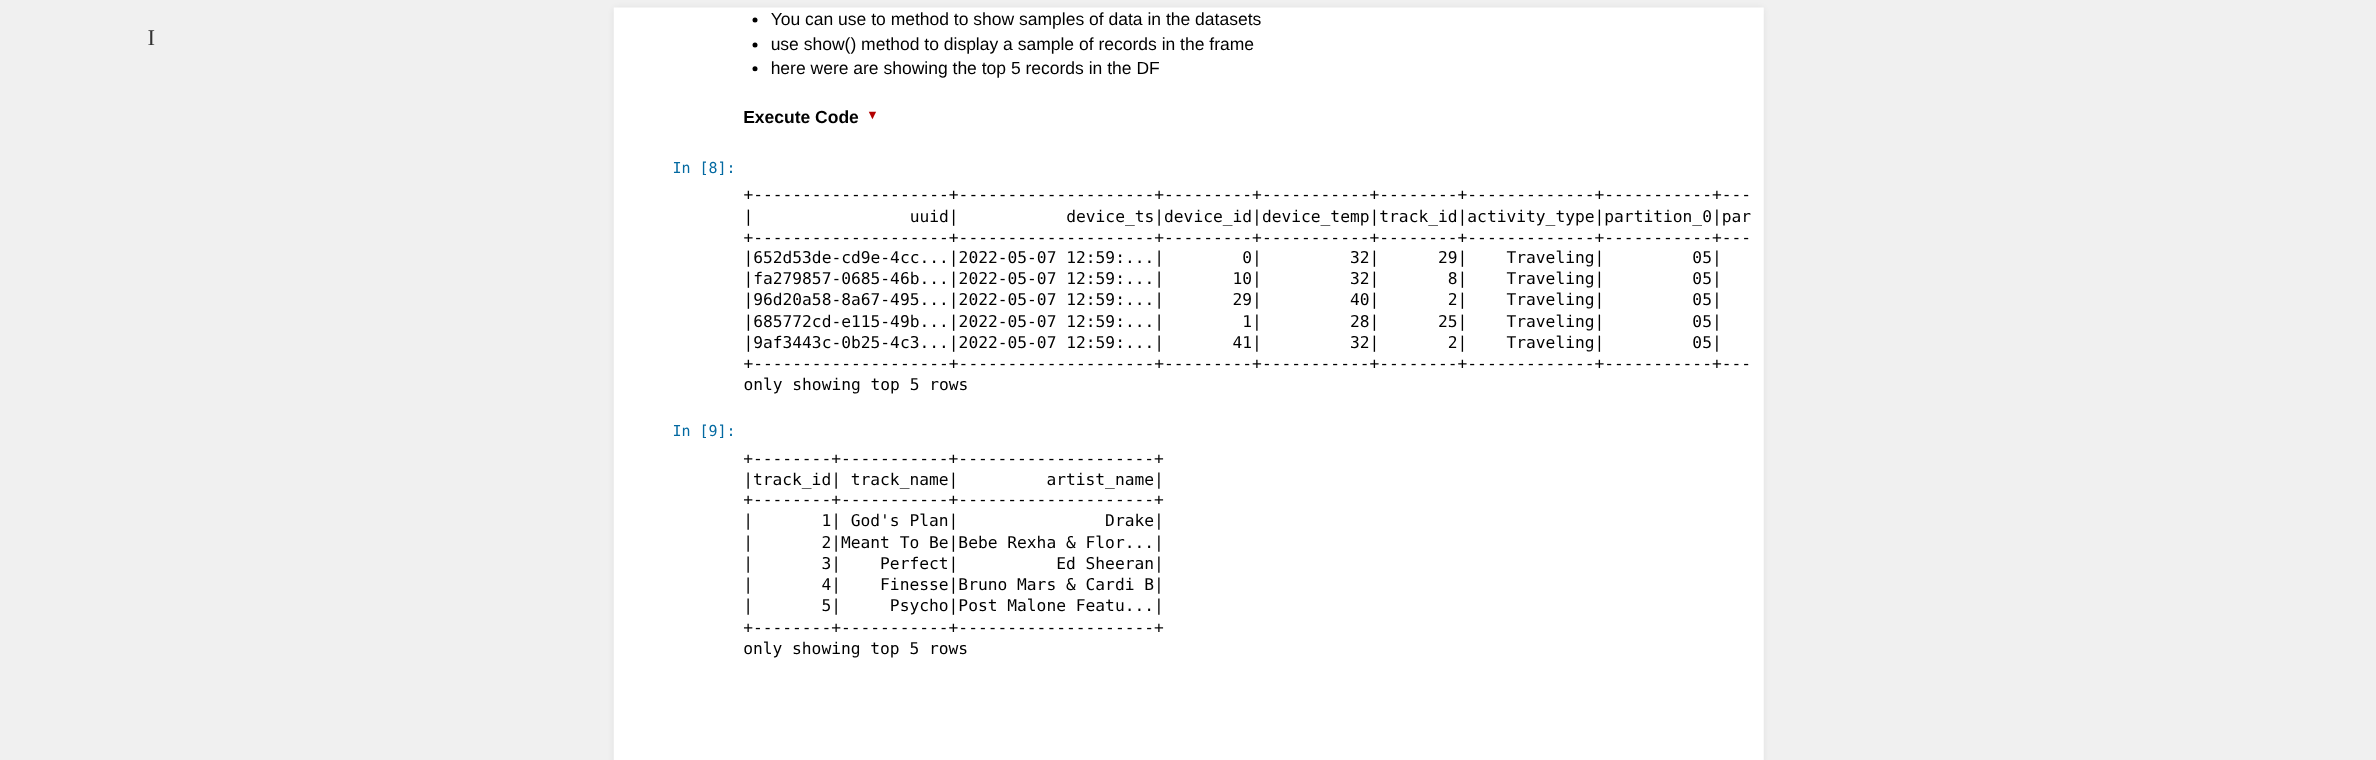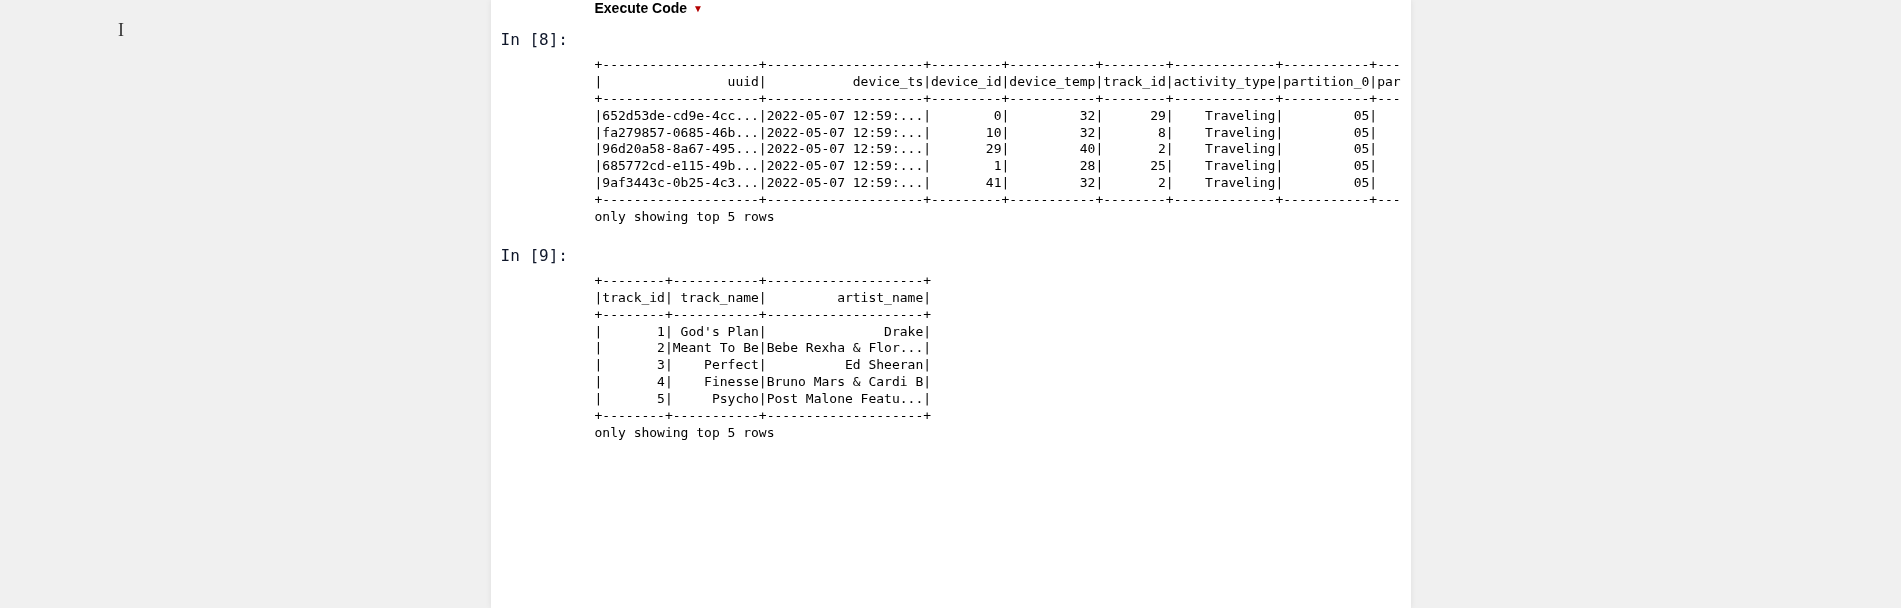--- a/index.html
+++ b/index.html
@@ -36,38 +36,38 @@
       line-height: 1.4;
       font-size: 14px;
     }
     .collapse-heading {
       font-weight: 700;
       font-size: 14px;
       display: inline-flex;
       align-items: center;
       gap: 6px;
       cursor: pointer;
-      margin-bottom: 4px;
+      margin-bottom: 16px;
     }
     .tri-down {
       color: #b30000;
       font-size: 10px;
     }
     .code-cell {
       display: flex;
       align-items: flex-start;
       padding: 4px 10px 0 10px;
     }
     .prompt {
       font-family: monospace;
-      font-size: 16px;
-      color: #0f172a;
+      font-size: 12px;
+      color: #0369a1;
       width: 94px;
       min-width: 94px;
-      text-align: left;
+      text-align: right;
       padding: 6px 6px 0 0;
       user-select: none;
     }
     .input-area {
       flex: 1;
       border: 1px solid #cfcfcf;
       background: #f7f7f7;
       border-radius: 2px;
       overflow-x: auto;
     }
@@ -112,20 +112,25 @@
     }
   </style>
 </head>
 <body>
 
 <div class="caret">I</div>
 
 <div class="notebook-container">
 
   <div class="text-cell">
+    <ul class="bullets">
+      <li>You can use to method to show samples of data in the datasets</li>
+      <li>use show() method to display a sample of records in the frame</li>
+      <li>here were are showing the top 5 records in the DF</li>
+    </ul>
     <div class="collapse-heading">
       <span>Execute Code</span>
       <span class="tri-down">▼</span>
     </div>
   </div>
 
   <div class="code-cell">
     <div class="prompt"><span>In [</span><span>8</span><span>]:</span></div>
   </div>
   <div class="output-cell">

